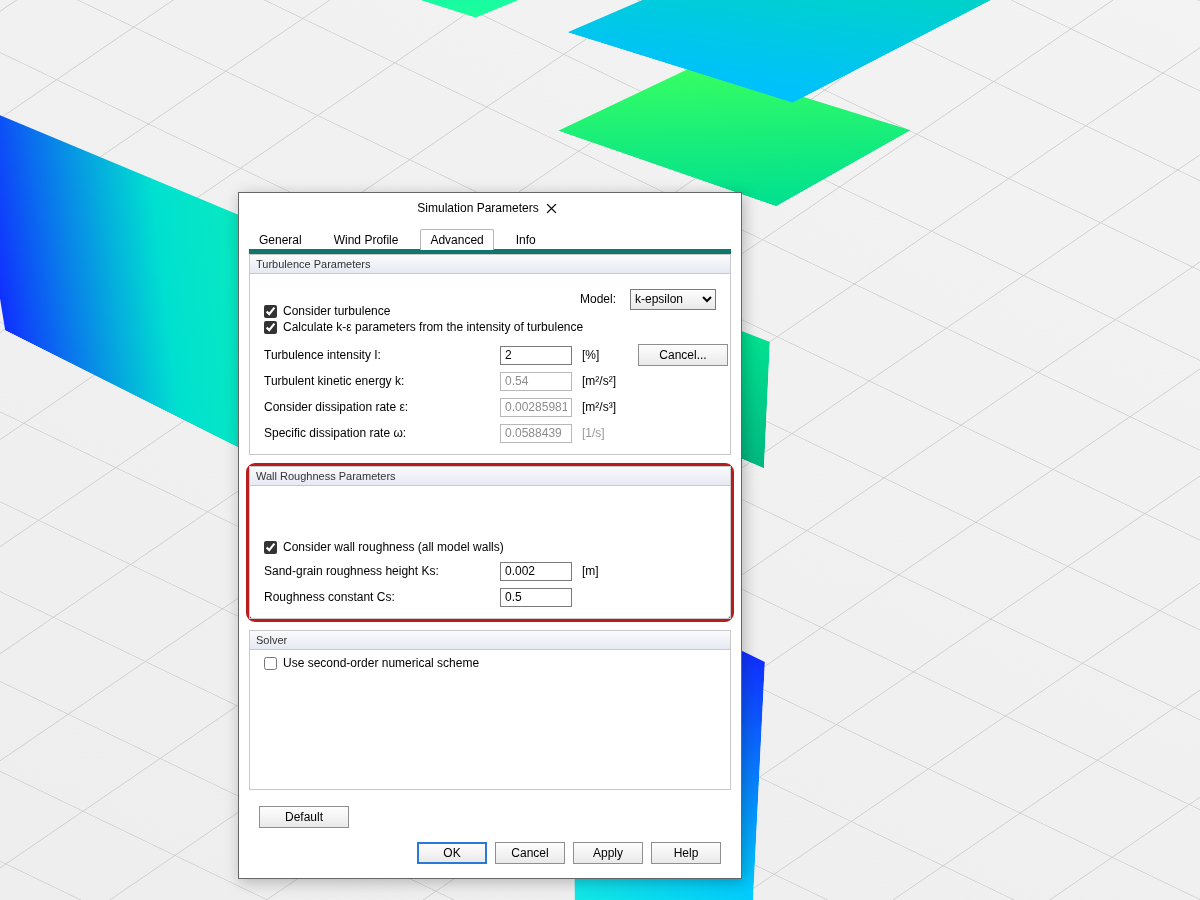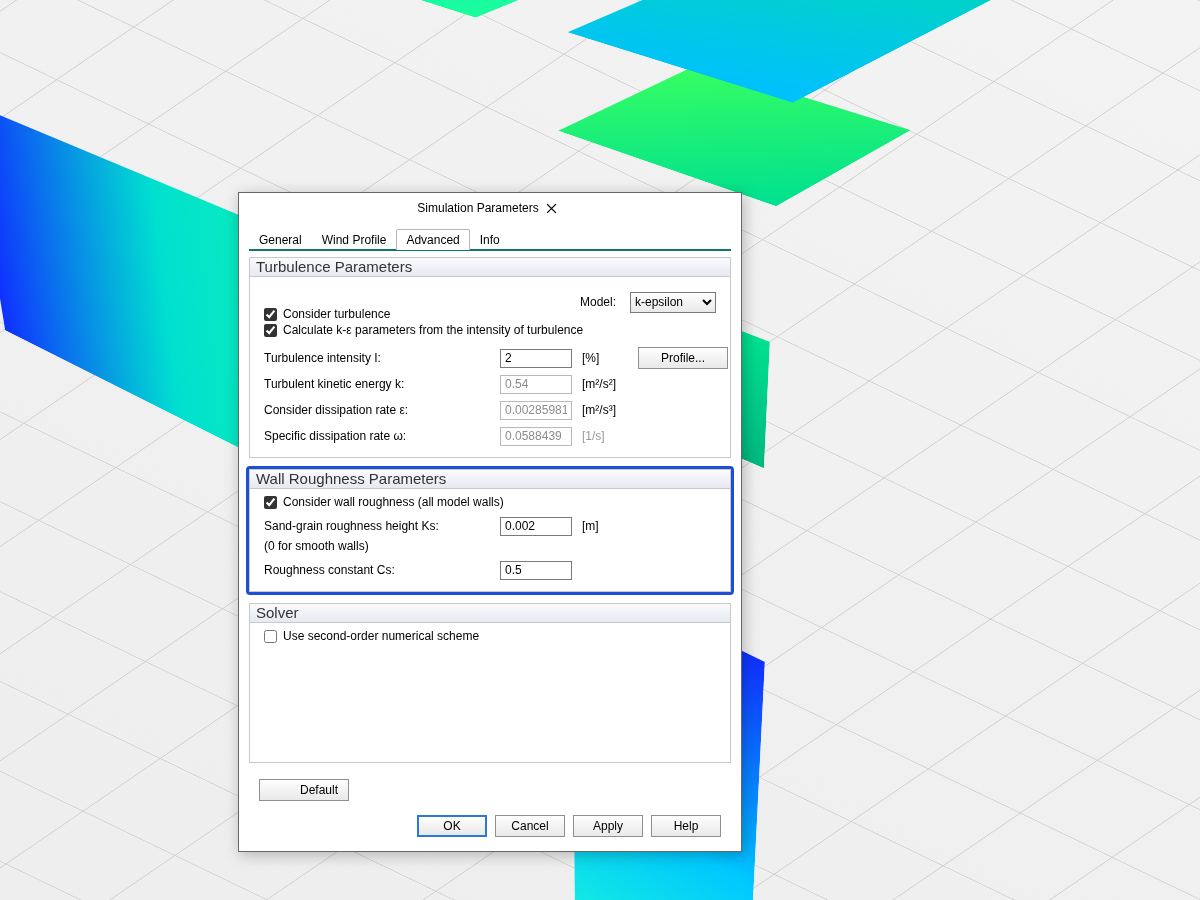--- a/index.html
+++ b/index.html
@@ -109,24 +109,23 @@
     cursor: pointer;
   }
   .close-x svg { width: 11px; height: 11px; }
 
   .body {
     padding: 4px 10px 12px;
   }
   .tabs {
     display: flex;
     align-items: flex-end;
-    border-bottom: 2px solid #0f766e;
+    border-bottom: 5px solid #0f766e;
     height: 22px;
-    margin-bottom: 6px;
-    gap: 0;
+    gap: 12px;
   }
   .tab {
     padding: 3px 9px 3px;
     font-size: 12px;
     color: #000;
     border: 1px solid transparent;
     border-bottom: none;
     position: relative;
     top: 1px;
     cursor: pointer;
@@ -142,27 +141,27 @@
     border: 1px solid #c9c9c9;
     margin-bottom: 8px;
     padding-bottom: 8px;
   }
   .group.solver-sized { min-height: 150px; }
   .group-hdr {
     height: 18px;
     line-height: 18px;
     background: linear-gradient(#fbfbfd, #e6e9f2);
     border-bottom: 1px solid #c9c9c9;
-    font-size: 15px;
+    font-size: 11px;
     color: #333;
     padding-left: 6px;
   }
   .highlight-wrap {
-    border: 3px solid #1d4ed8;
-    border-radius: 4px;
+    border: 3px solid #b91c1c;
+    border-radius: 9px;
     margin: 0 -3px 8px;
     padding: 0;
   }
   .highlight-wrap .group { margin: 0; border-color: #c9c9c9; }
 
   .row {
     display: grid;
     grid-template-columns: 230px 76px 50px 90px;
     align-items: center;
     column-gap: 6px;
@@ -217,21 +216,20 @@
     border: 1px solid #8f8f8f;
     background: linear-gradient(#fefefe,#e9e9e9);
     cursor: pointer;
   }
   button.win.primary {
     border: 2px solid #2a79d6;
     padding: 0 18px;
   }
   button.win.default-btn {
     min-width: 90px;
-    text-align: right;
   }
 
   .footer-left { padding: 8px 10px 0; }
   .footer-right {
     display: flex;
     justify-content: flex-end;
     gap: 8px;
     padding: 14px 10px 2px;
   }
 
@@ -303,21 +301,21 @@
         <input type="checkbox" checked="" style="">
         <span>Calculate k-ε parameters from the intensity of turbulence</span>
       </label>
 
       <div style="height:6px;"></div>
 
       <div class="row">
         <span class="lbl">Turbulence intensity I:</span>
         <input class="val" type="text" value="2" style="">
         <span class="unit">[%]</span>
-        <button class="win" style="min-width:82px;">Profile...</button>
+        <button class="win" style="min-width:82px;">Cancel...</button>
       </div>
 
       <div class="row">
         <span class="lbl">Turbulent kinetic energy k:</span>
         <input class="val dis" type="text" disabled="" value="0.54" style="">
         <span class="unit">[m²/s²]</span>
       </div>
       <div class="row">
         <span class="lbl">Consider dissipation rate ε:</span>
         <input class="val dis" type="text" disabled="" value="0.00285981" style="">
@@ -327,32 +325,29 @@
         <span class="lbl">Specific dissipation rate ω:</span>
         <input class="val dis" type="text" disabled="" value="0.0588439" style="">
         <span class="unit dis">[1/s]</span>
       </div>
     </div>
 
     <div class="highlight-wrap">
       <div class="group">
         <div class="group-hdr">Wall Roughness Parameters</div>
 
-        <label class="cb" style="padding-top:6px;">
+        <label class="cb" style="padding-top:6px;margin-top:48px;">
           <input type="checkbox" checked="" style="">
           <span>Consider wall roughness (all model walls)</span>
         </label>
 
         <div class="row wide-label" style="padding-top:4px;">
           <span class="lbl">Sand-grain roughness height Ks:</span>
           <input class="val" type="text" value="0.002" style="">
           <span class="unit">[m]</span>
-        </div>
-        <div class="row wide-label" style="min-height:14px; padding-top:0; padding-bottom:4px;">
-          <span class="lbl sub">(0 for smooth walls)</span>
         </div>
         <div class="row wide-label">
           <span class="lbl">Roughness constant Cs:</span>
           <input class="val" type="text" value="0.5" style="">
           <span></span>
         </div>
       </div>
     </div>
 
     <div class="group solver-sized">

